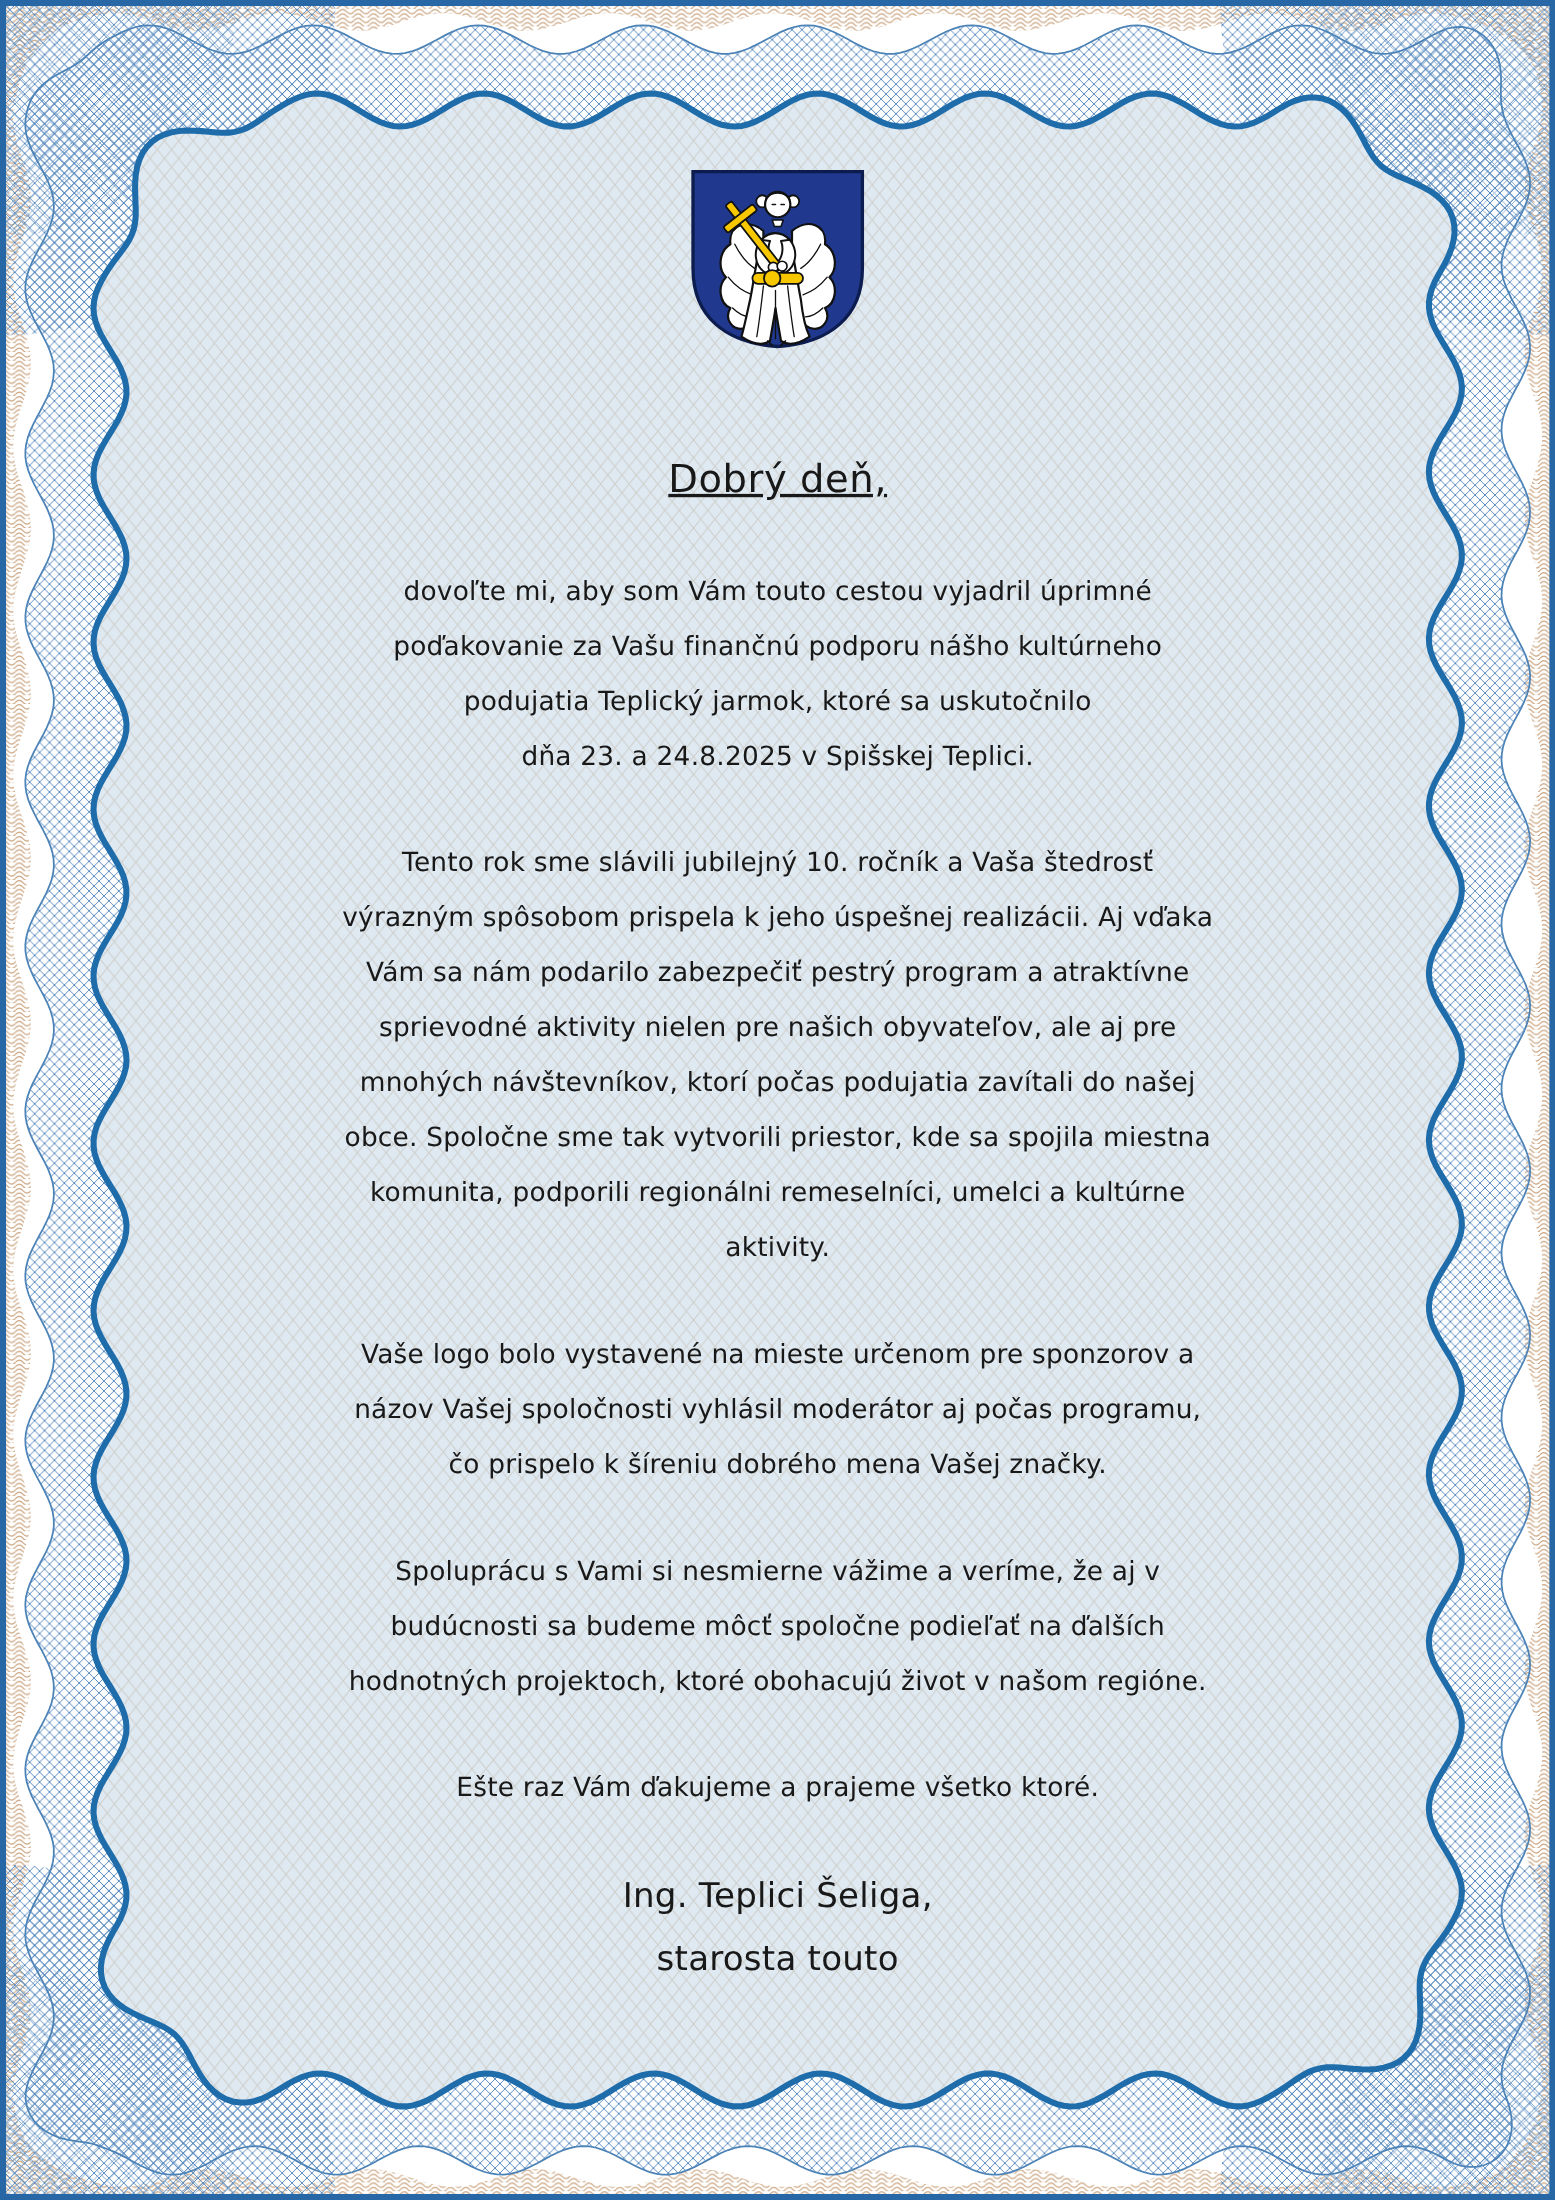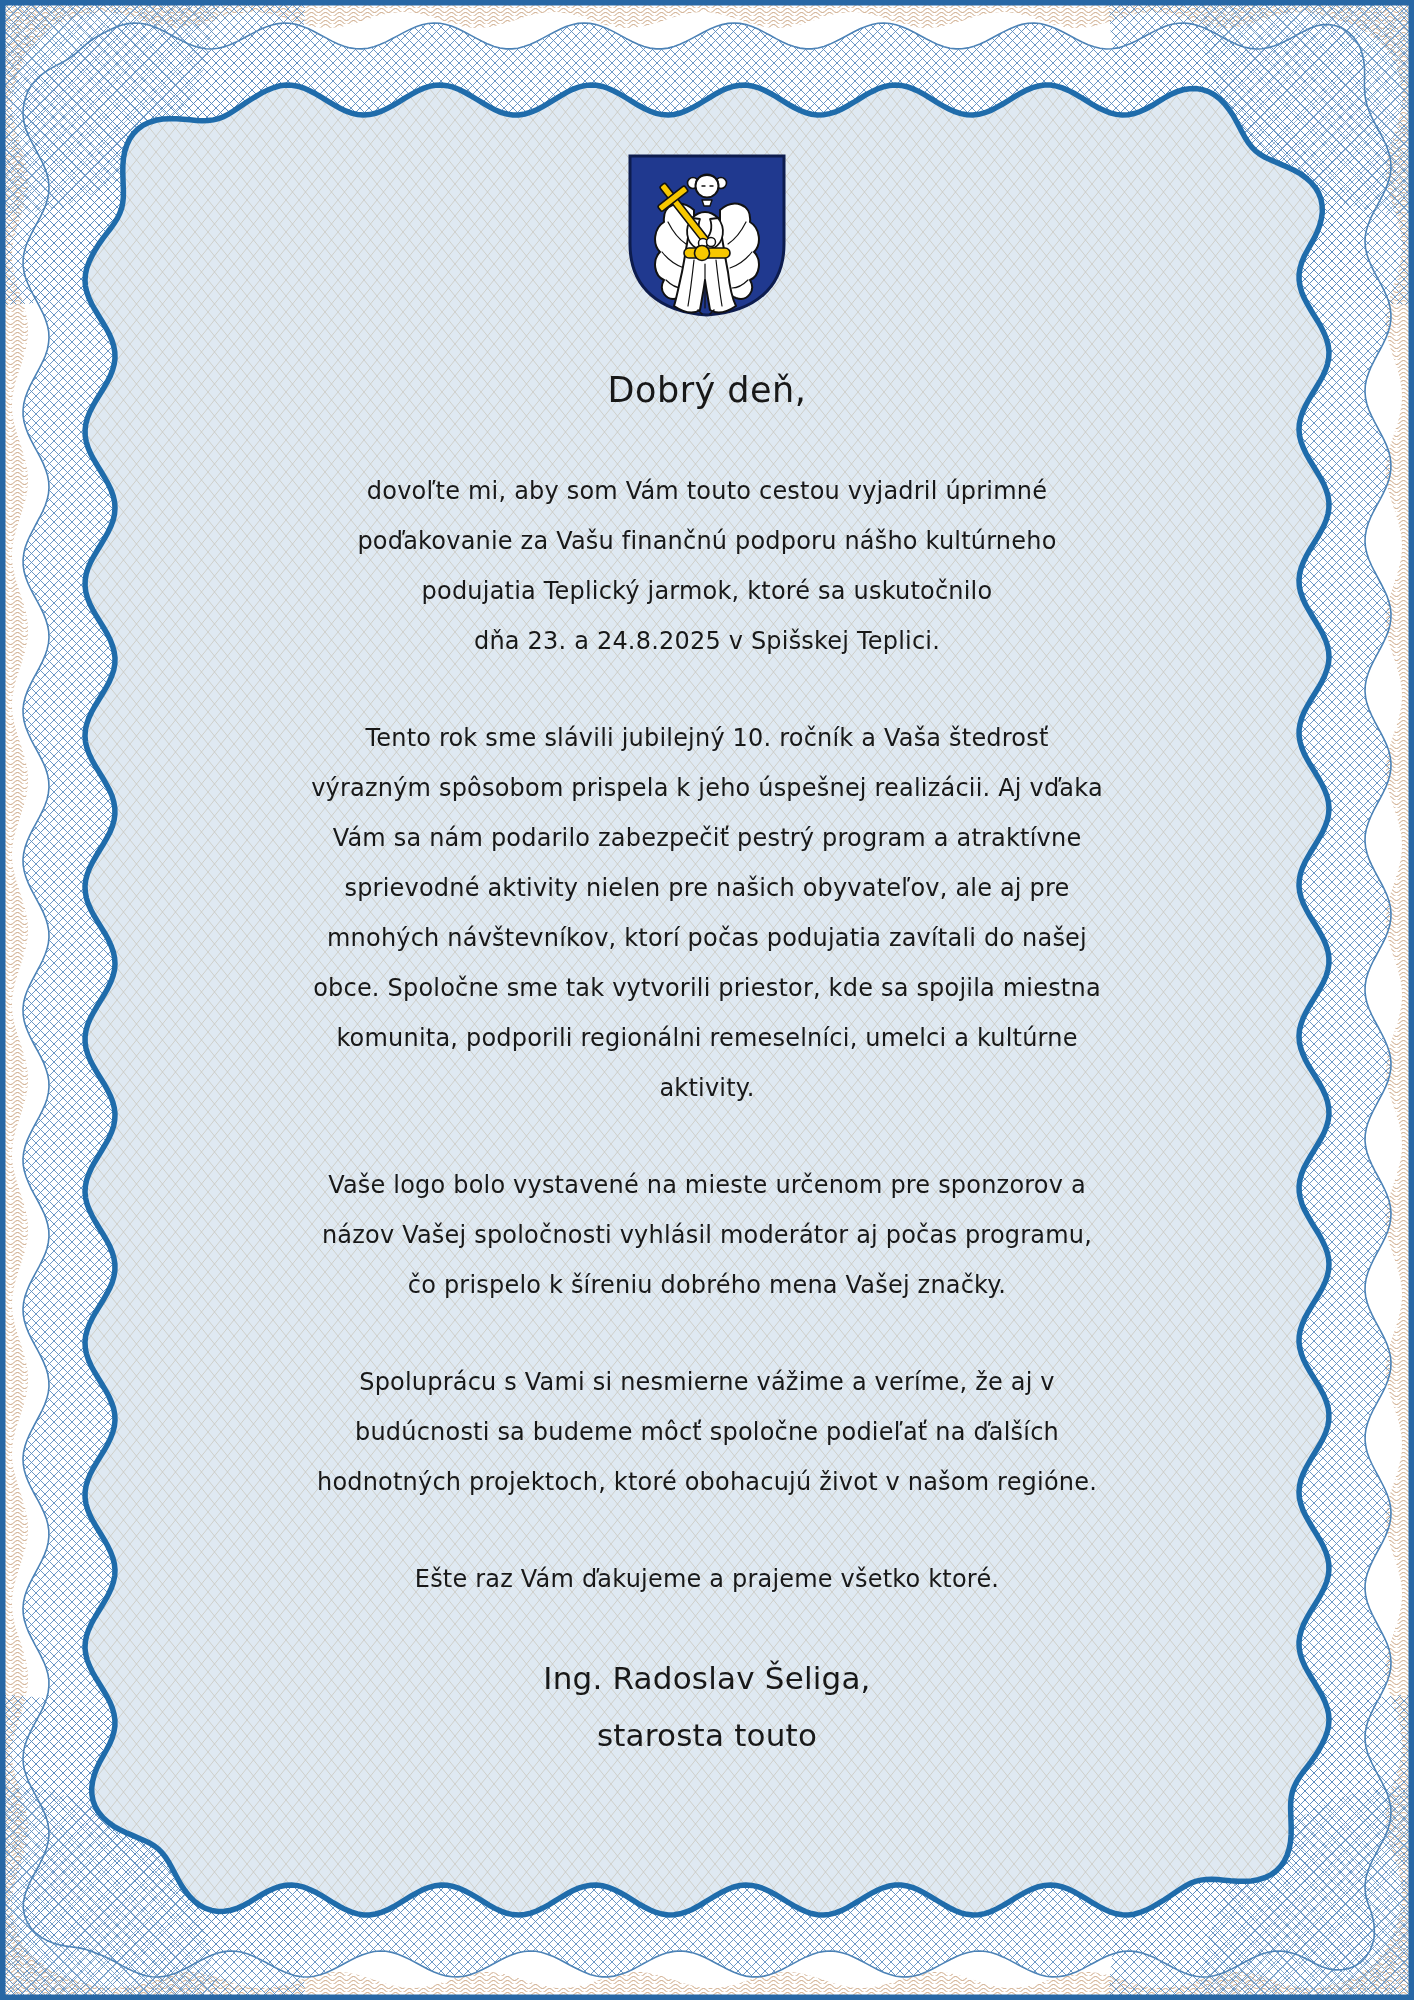--- a/index.html
+++ b/index.html
@@ -13,21 +13,21 @@
   }
   .border-svg{position:absolute;inset:0;width:1414px;height:2000px;display:block;}
   .content{
     position:absolute;inset:0;
     display:flex;flex-direction:column;align-items:center;
     text-align:center;color:#181818;
     padding-top:148px;box-sizing:border-box;
   }
   .crest{flex:0 0 auto;}
   .salutation{
-    margin-top:42px;font-size:35px;line-height:57px;letter-spacing:.5px;
+    margin-top:88px;font-size:35px;line-height:57px;letter-spacing:.5px;text-decoration:underline;
   }
   .para{
     margin-top:47px;font-size:24px;line-height:50px;letter-spacing:.2px;
     white-space:pre-line;width:1230px;
   }
   .closing-block{margin-top:46px;font-size:31px;line-height:57px;letter-spacing:.2px;}
   .closing-block div{white-space:pre-line;}
 </style>
 </head>
 <body>
@@ -131,17 +131,17 @@
 aktivity.</div>
     <div class="para">Vaše logo bolo vystavené na mieste určenom pre sponzorov a
 názov Vašej spoločnosti vyhlásil moderátor aj počas programu,
 čo prispelo k šíreniu dobrého mena Vašej značky.</div>
     <div class="para">Spoluprácu s Vami si nesmierne vážime a veríme, že aj v
 budúcnosti sa budeme môcť spoločne podieľať na ďalších
 hodnotných projektoch, ktoré obohacujú život v našom regióne.</div>
     <div class="para">Ešte raz Vám ďakujeme a prajeme všetko ktoré.</div>
 
     <div class="closing-block">
-      <div>Ing. Radoslav Šeliga,</div>
+      <div>Ing. Teplici Šeliga,</div>
       <div>starosta touto</div>
     </div>
   </div>
 </div>
 
 </body></html>

